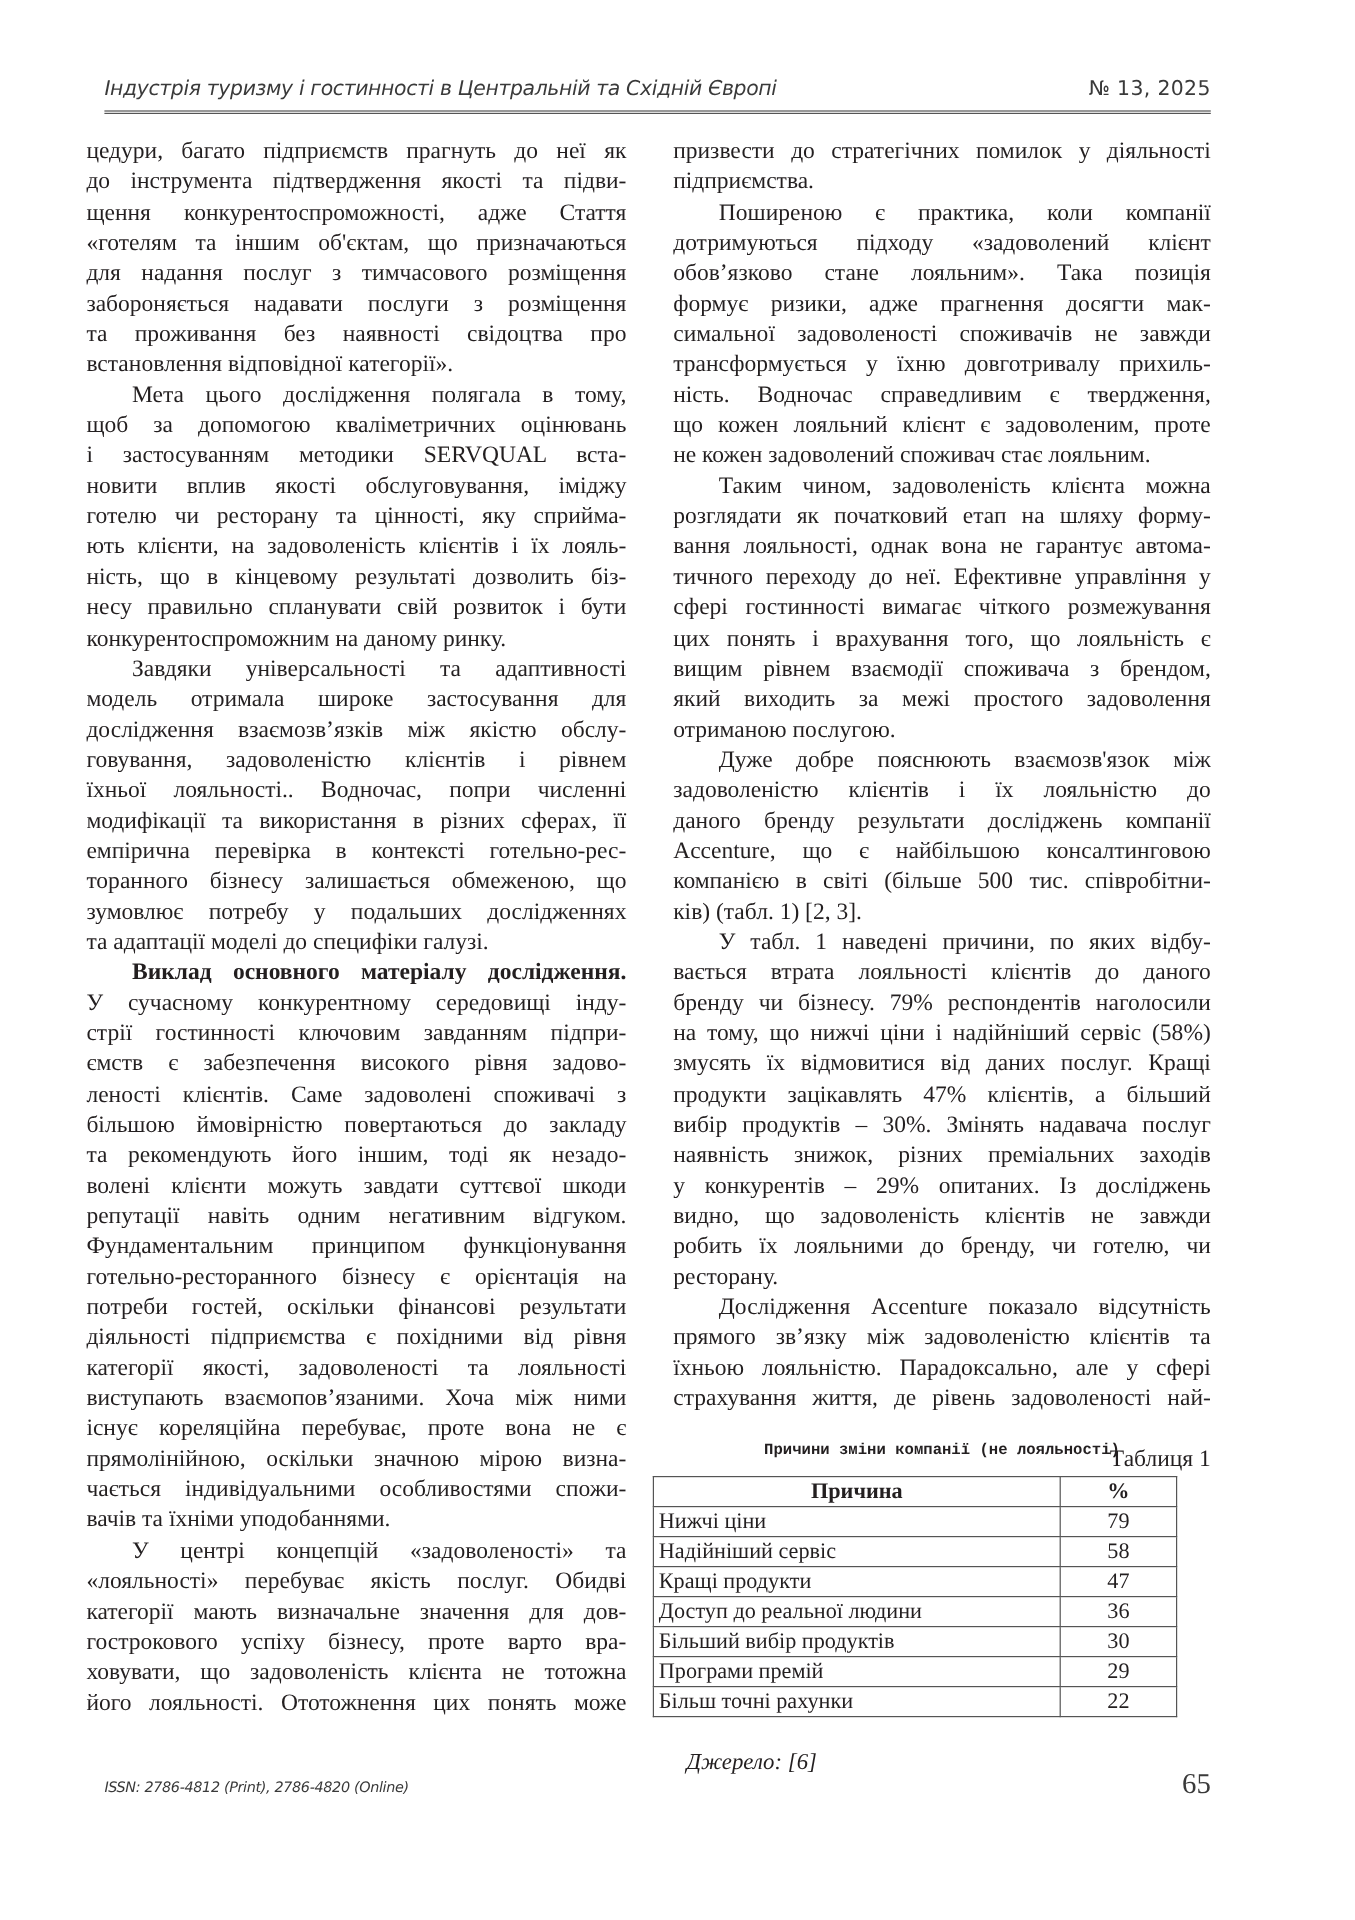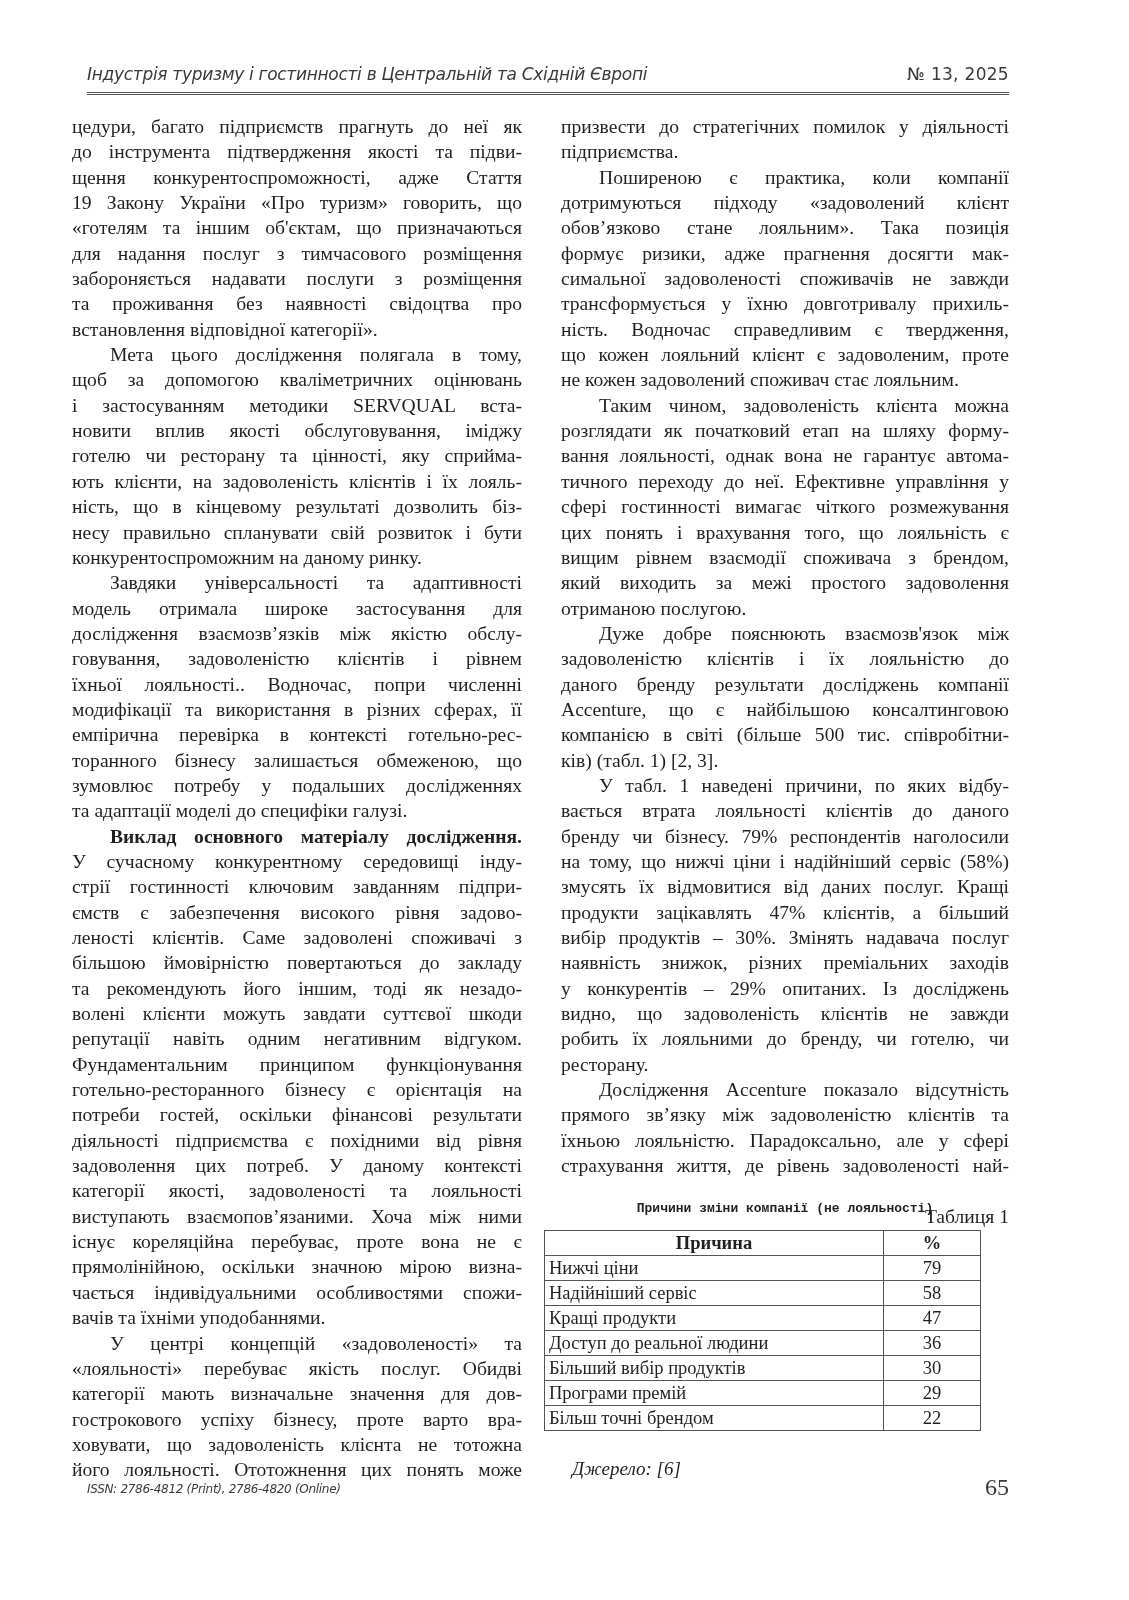--- a/index.html
+++ b/index.html
@@ -43,21 +43,20 @@
 
 <div class="header">
   <span class="title">Індустрія туризму і гостинності в Центральній та Східній Європі</span>
   <span class="issue">№ 13, 2025</span>
 </div>
 
 <div class="col col-left" id="col-left">
     <span class="line">цедури, багато підприємств прагнуть до неї як</span>
     <span class="line">до інструмента підтвердження якості та підви-</span>
     <span class="line">щення конкурентоспроможності, адже Стаття</span>
-    <span class="line">19 Закону України «Про туризм» говорить, що</span>
     <span class="line">«готелям та іншим об'єктам, що призначаються</span>
     <span class="line">для надання послуг з тимчасового розміщення</span>
     <span class="line">забороняється надавати послуги з розміщення</span>
     <span class="line">та проживання без наявності свідоцтва про</span>
     <span class="line last">встановлення відповідної категорії».</span>
     <span class="line indent">Мета цього дослідження полягала в тому,</span>
     <span class="line">щоб за допомогою кваліметричних оцінювань</span>
     <span class="line">і застосуванням методики SERVQUAL вста-</span>
     <span class="line">новити вплив якості обслуговування, іміджу</span>
     <span class="line">готелю чи ресторану та цінності, яку сприйма-</span>
@@ -81,21 +80,20 @@
     <span class="line">ємств є забезпечення високого рівня задово-</span>
     <span class="line">леності клієнтів. Саме задоволені споживачі з</span>
     <span class="line">більшою ймовірністю повертаються до закладу</span>
     <span class="line">та рекомендують його іншим, тоді як незадо-</span>
     <span class="line">волені клієнти можуть завдати суттєвої шкоди</span>
     <span class="line">репутації навіть одним негативним відгуком.</span>
     <span class="line">Фундаментальним принципом функціонування</span>
     <span class="line">готельно-ресторанного бізнесу є орієнтація на</span>
     <span class="line">потреби гостей, оскільки фінансові результати</span>
     <span class="line">діяльності підприємства є похідними від рівня</span>
-    <span class="line">задоволення цих потреб. У даному контексті</span>
     <span class="line">категорії якості, задоволеності та лояльності</span>
     <span class="line">виступають взаємопов’язаними. Хоча між ними</span>
     <span class="line">існує кореляційна перебуває, проте вона не є</span>
     <span class="line">прямолінійною, оскільки значною мірою визна-</span>
     <span class="line">чається індивідуальними особливостями спожи-</span>
     <span class="line last">вачів та їхніми уподобаннями.</span>
     <span class="line indent">У центрі концепцій «задоволеності» та</span>
     <span class="line">«лояльності» перебуває якість послуг. Обидві</span>
     <span class="line">категорії мають визначальне значення для дов-</span>
     <span class="line">гострокового успіху бізнесу, проте варто вра-</span>
@@ -175,21 +173,21 @@
       </tr>
       <tr>
         <td>Більший вибір продуктів</td>
         <td class="pct">30</td>
       </tr>
       <tr>
         <td>Програми премій</td>
         <td class="pct">29</td>
       </tr>
       <tr>
-        <td>Більш точні брендом</td>
+        <td>Більш точні рахунки</td>
         <td class="pct">22</td>
       </tr>
     </tbody>
 </table>
 <div class="source">Джерело: [6]</div>
 
 <div class="footer-issn">ISSN: 2786-4812 (Print), 2786-4820 (Online)</div>
 <div class="footer-page">65</div>
 
 </body></html>

